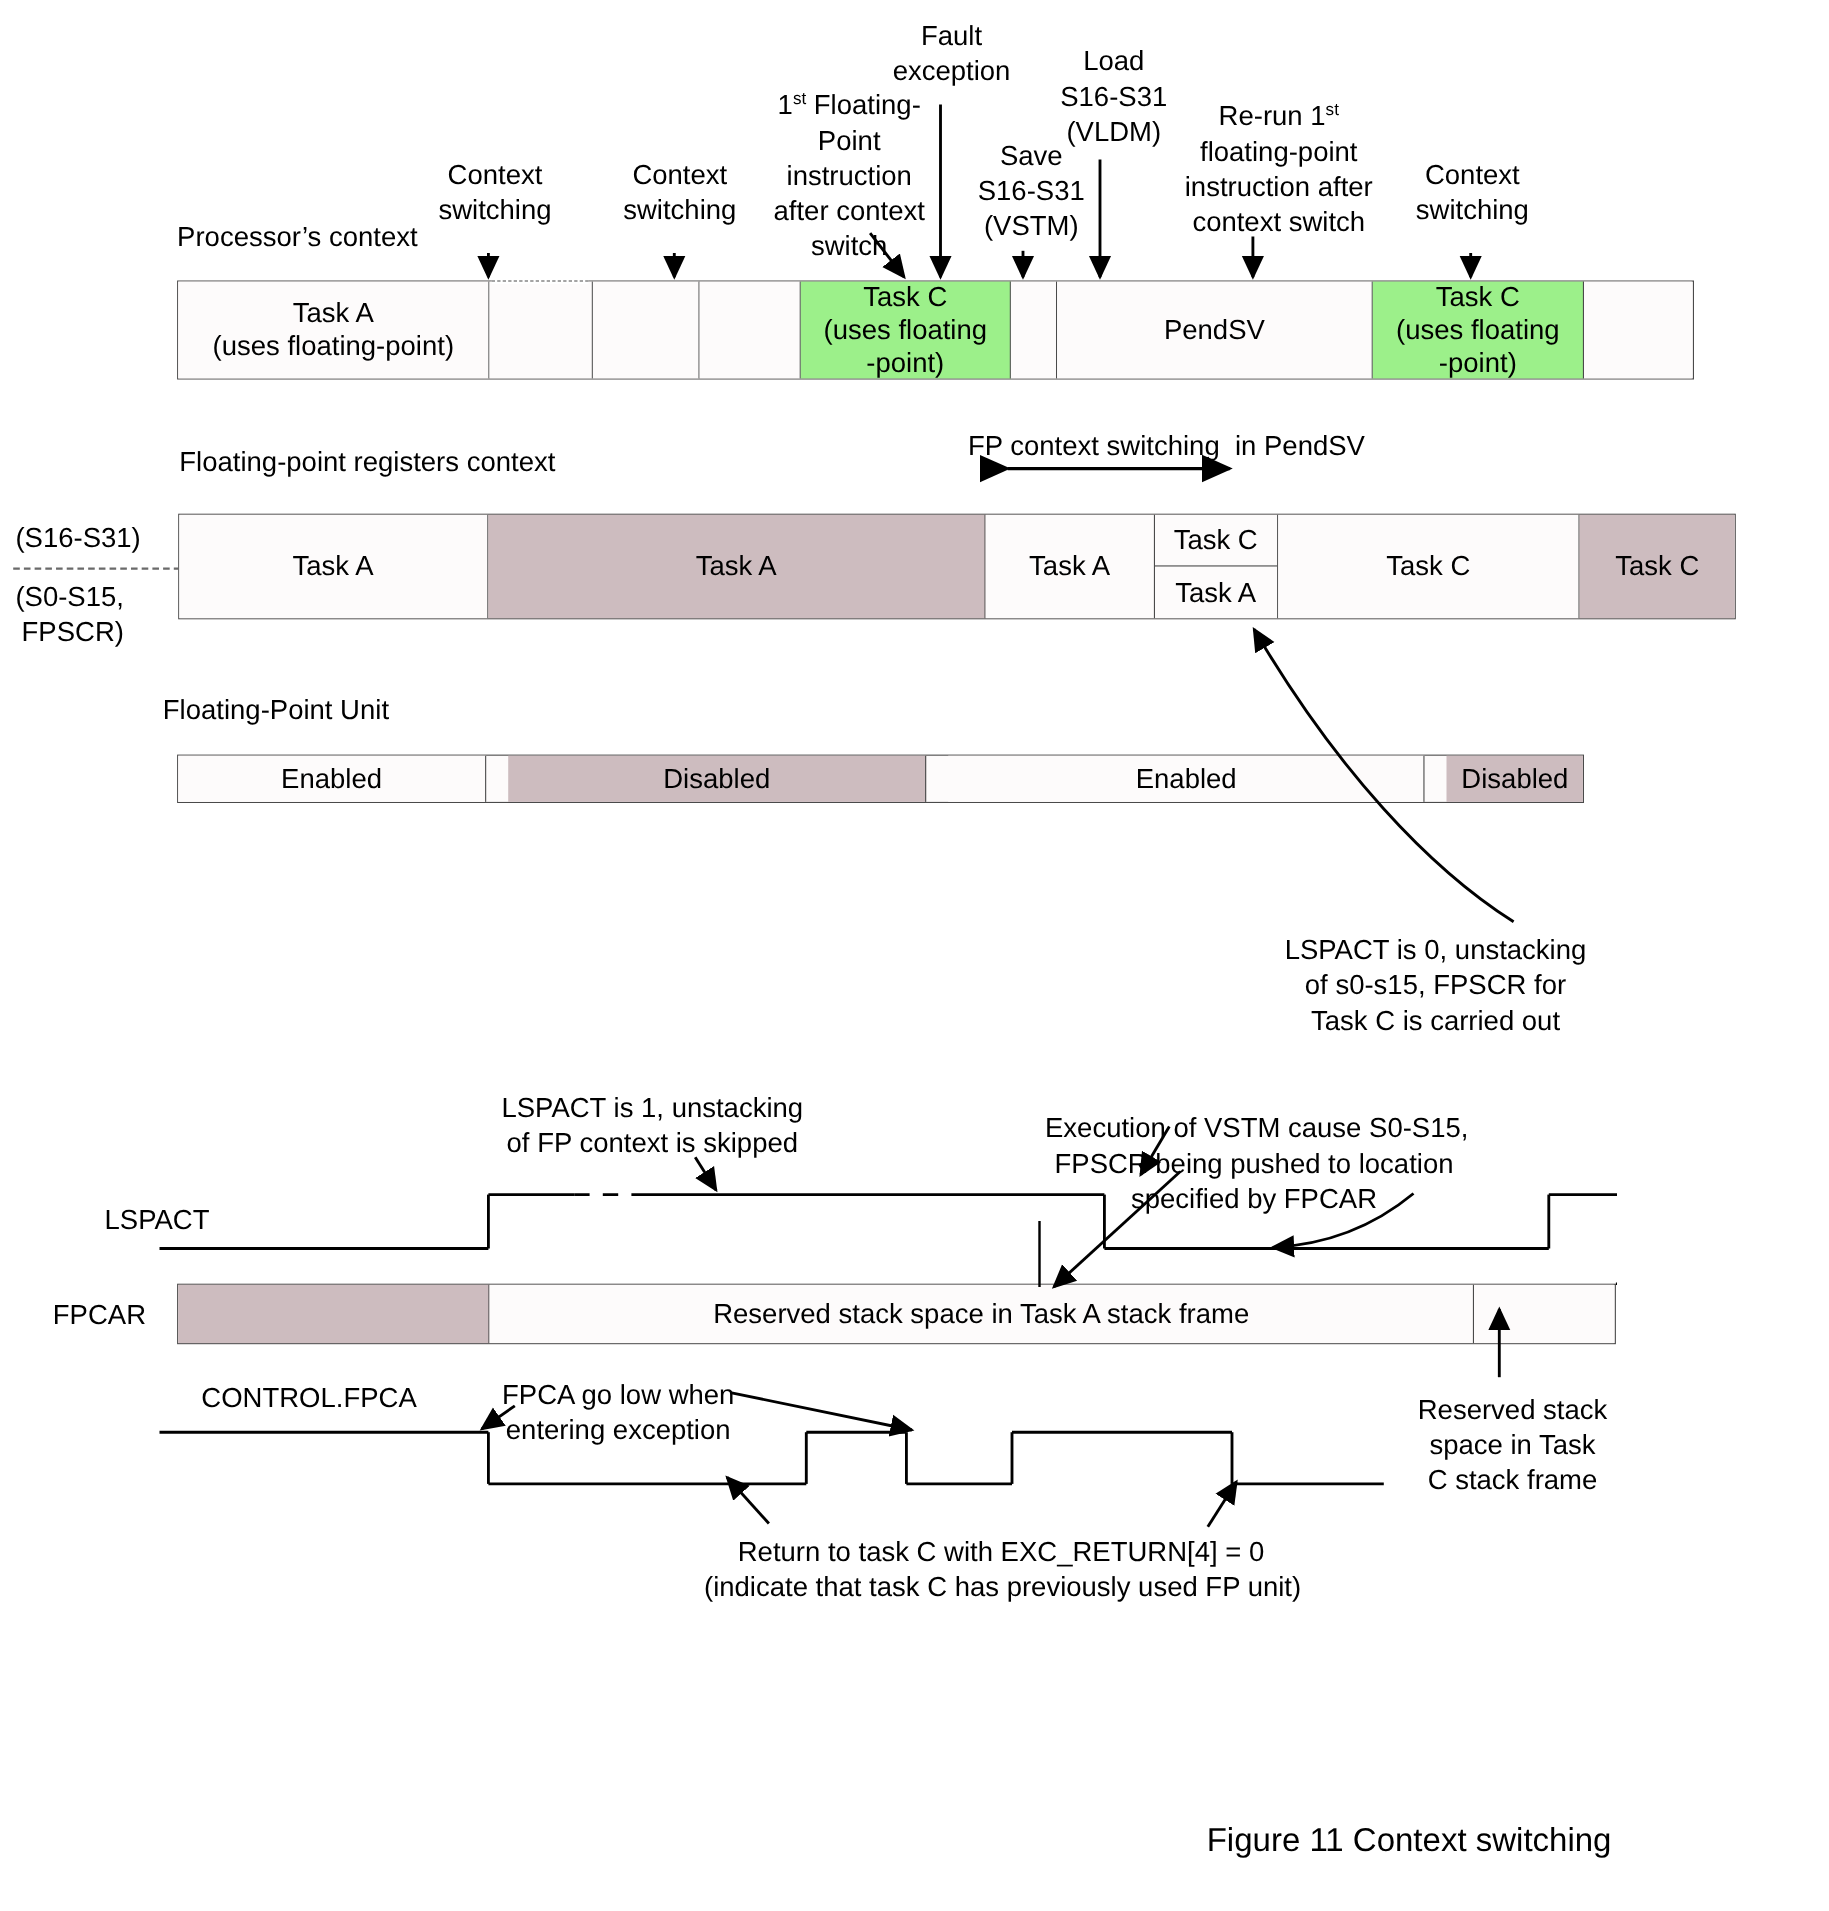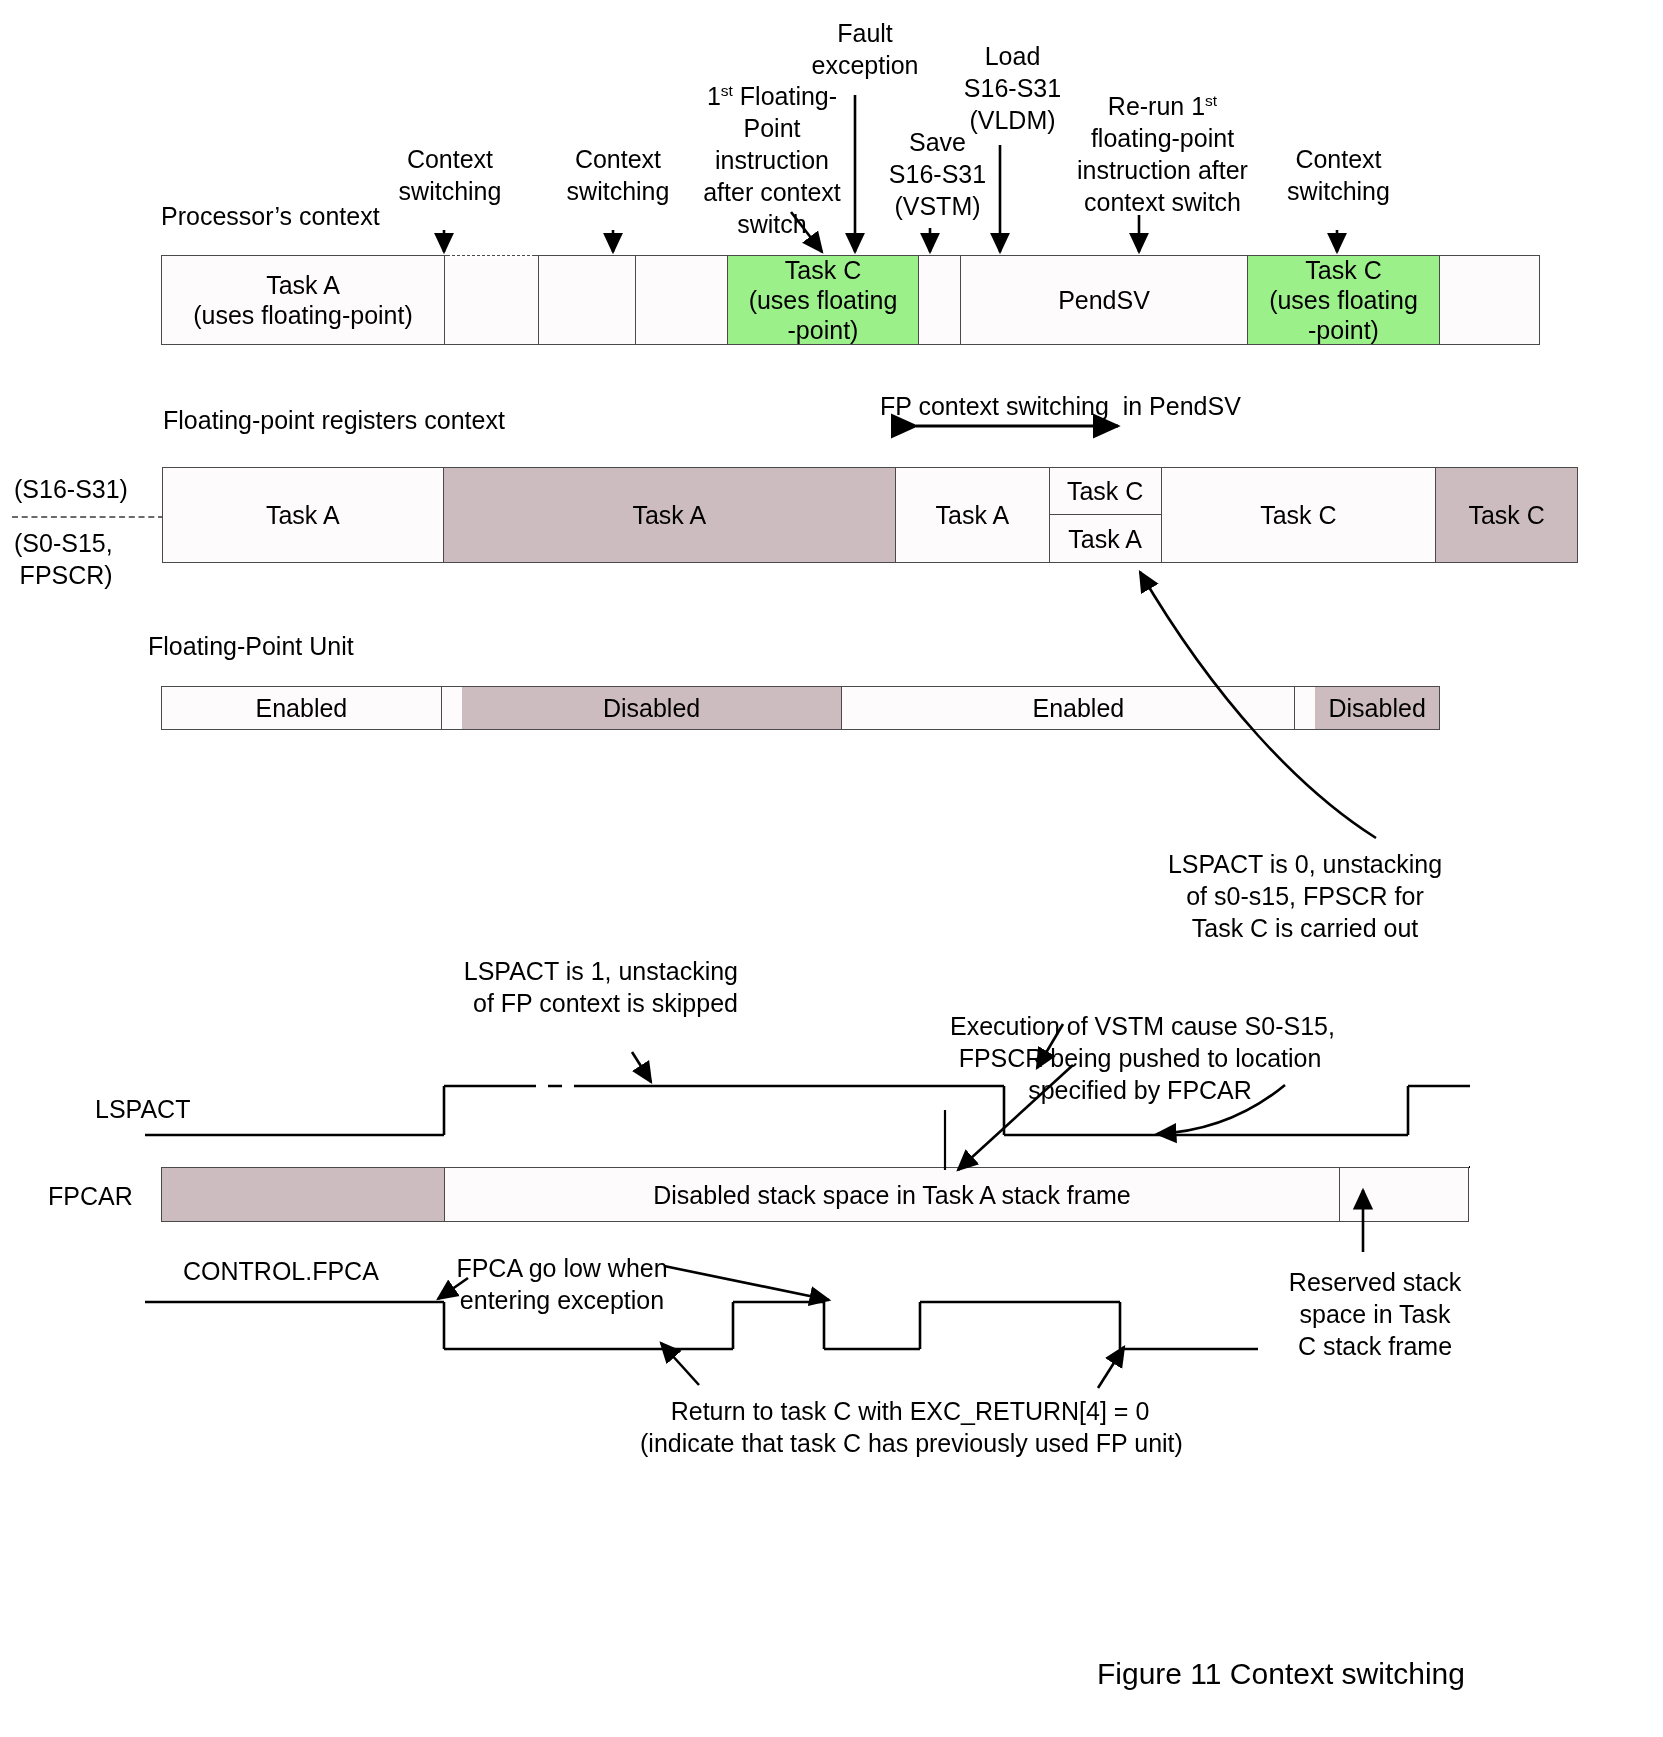--- a/index.html
+++ b/index.html
@@ -184,34 +184,34 @@
     <div class="cell plain" style="width:294px;">Enabled</div>
     <div class="cell mauve" style="width:400px;">Disabled</div>
     <div class="cell plain" style="width:455px;">Enabled</div>
     <div class="cell mauve nobr" style="width:130px;">Disabled</div>
   </div>
 
   <div class="lbl ctr" style="left:1150px; top:848px; width:310px;">LSPACT is 0, unstacking
 of s0-s15, FPSCR for
 Task C is carried out</div>
 
-  <div class="lbl ctr" style="left:448px; top:955px; width:290px;text-align:right;">LSPACT is 1, unstacking
+  <div class="lbl ctr" style="left:448px; top:991px; width:290px;">LSPACT is 1, unstacking
 of FP context is skipped</div>
 
   <div class="lbl ctr" style="left:950px; top:1010px; width:380px;">Execution of VSTM cause S0-S15,
 FPSCR being pushed to location
 specified by FPCAR</div>
 
   <div class="lbl lft" style="left:95px; top:1093px;">LSPACT</div>
 
   <div class="lbl lft" style="left:48px; top:1180px;">FPCAR</div>
 
   <div class="bar" style="left:161px; top:1167px; width:1308px; height:55px; border-left:1.5px solid #4a4a4a;">
     <div class="cell mauve" style="width:283px;"></div>
-    <div class="cell plain" style="width:895px;">Disabled stack space in Task A stack frame</div>
+    <div class="cell plain" style="width:895px;">Reserved stack space in Task A stack frame</div>
     <div class="cell plain nobr" style="width:127px;"></div>
   </div>
 
   <div class="lbl lft" style="left:148px; top:1255px;margin-left:35px;">CONTROL.FPCA</div>
 
   <div class="lbl ctr" style="left:1280px; top:1266px; width:190px;">Reserved stack
 space in Task
 C stack frame</div>
 
   <div class="lbl ctr" style="left:452px; top:1252px; width:220px;">FPCA go low when

